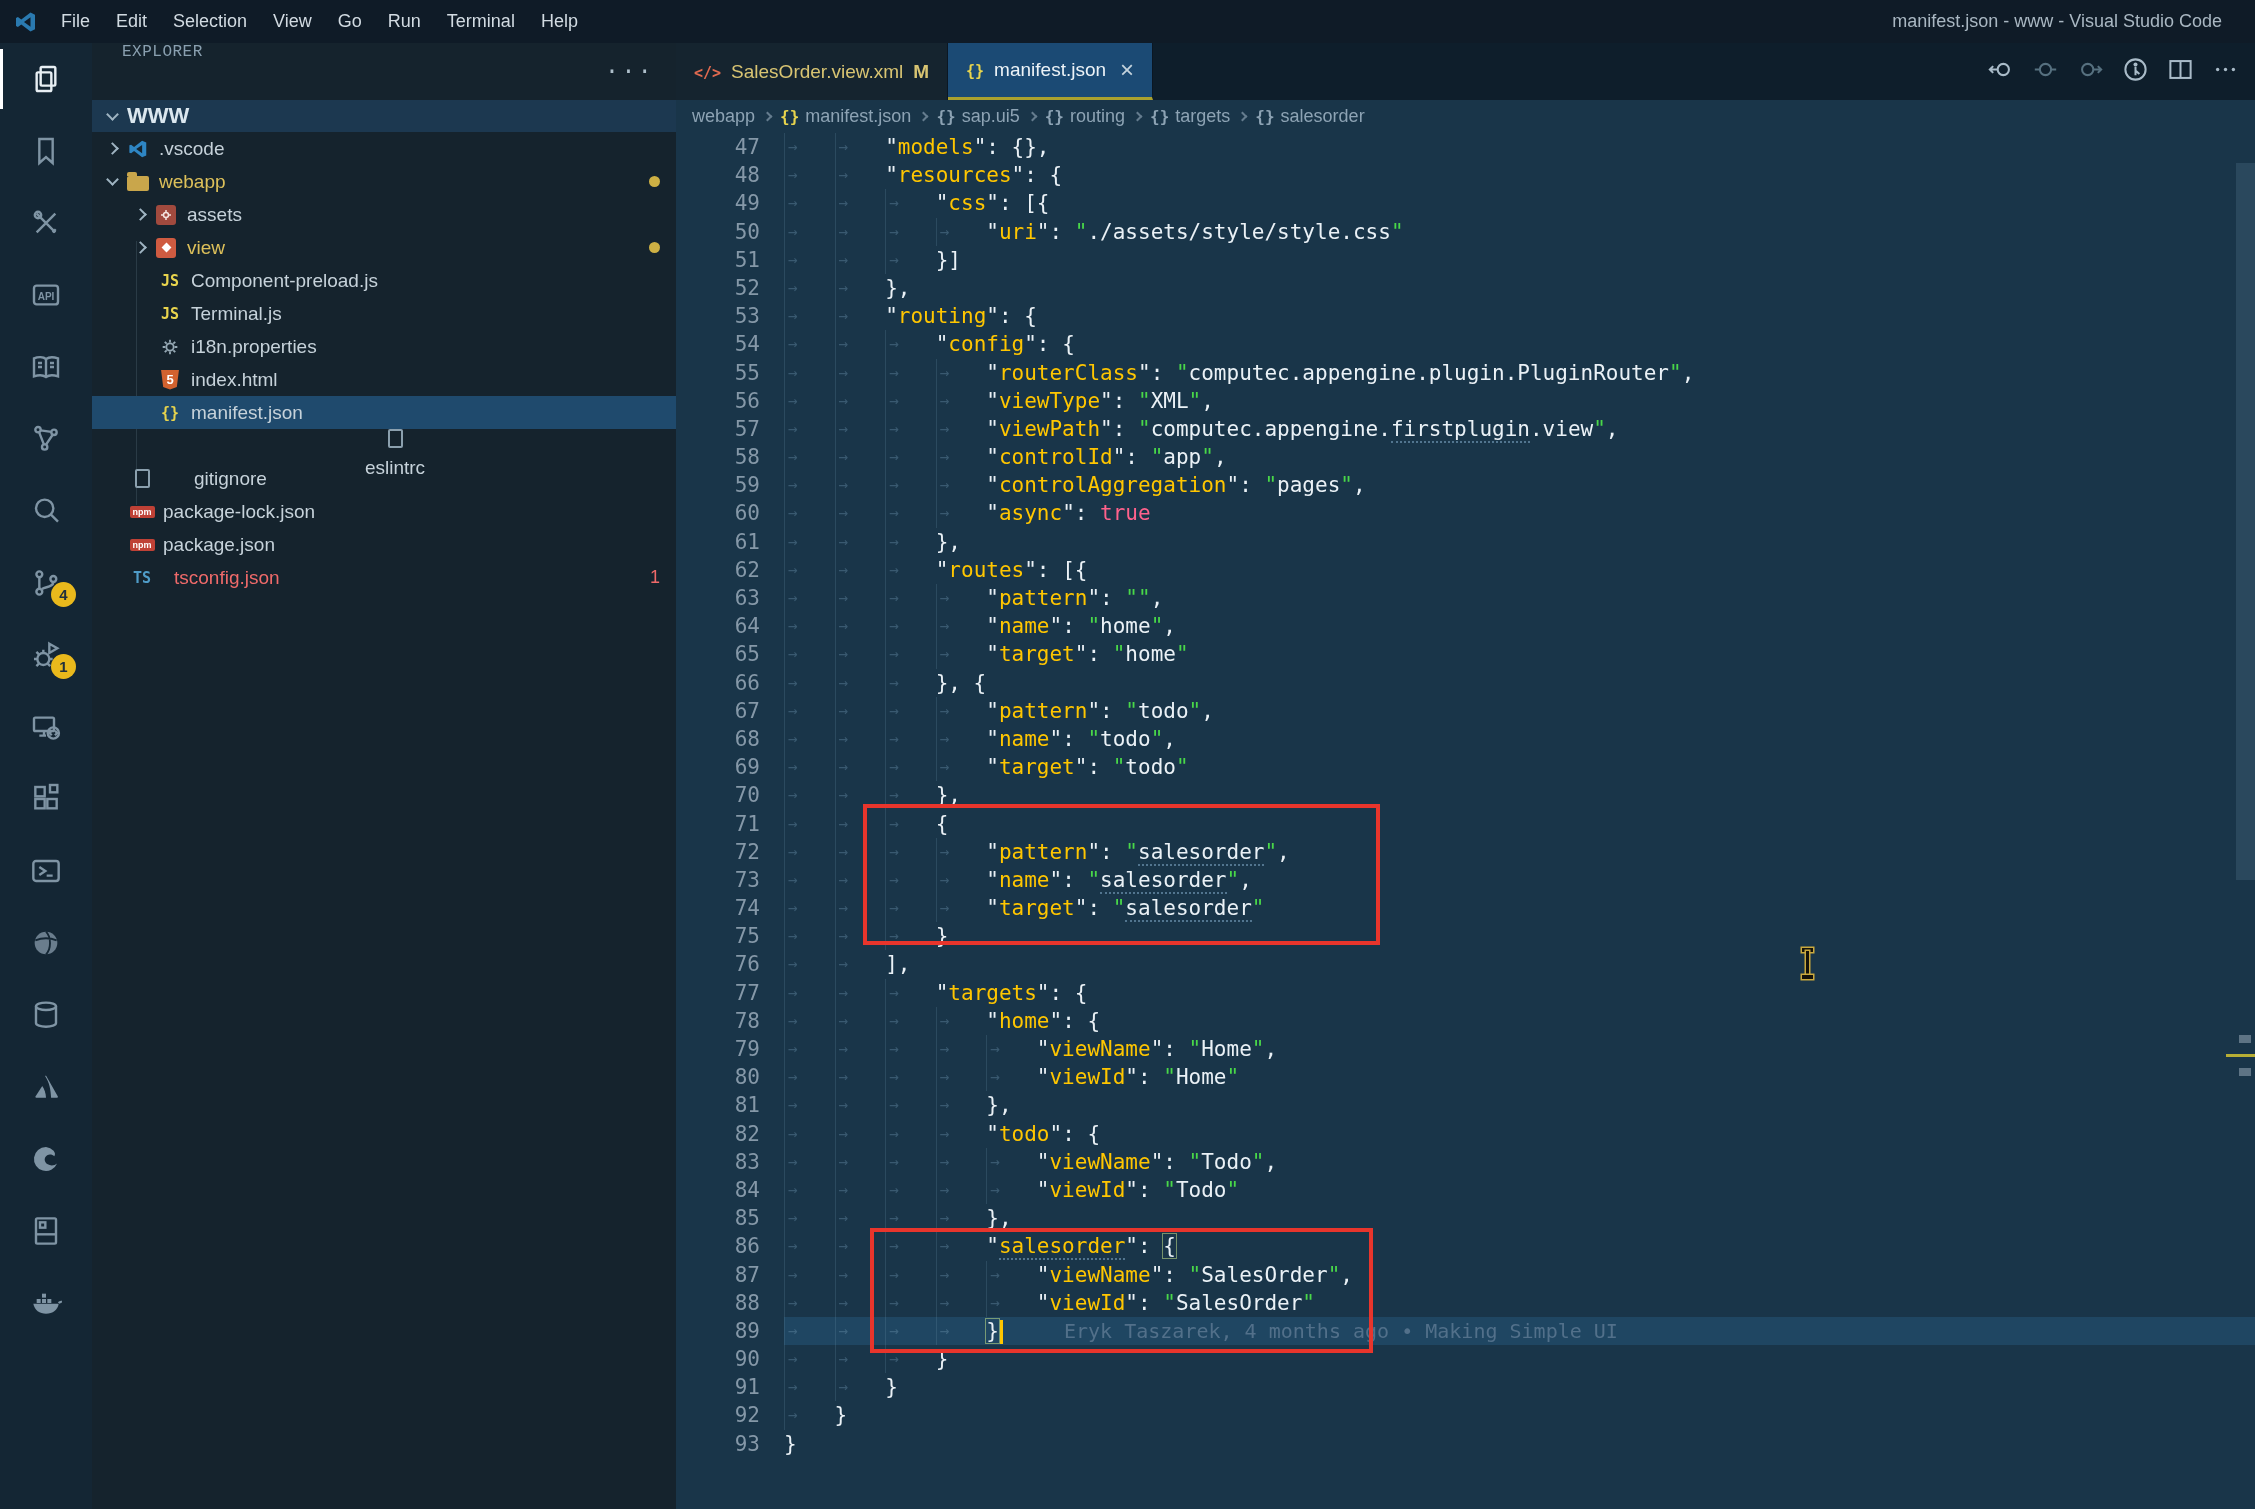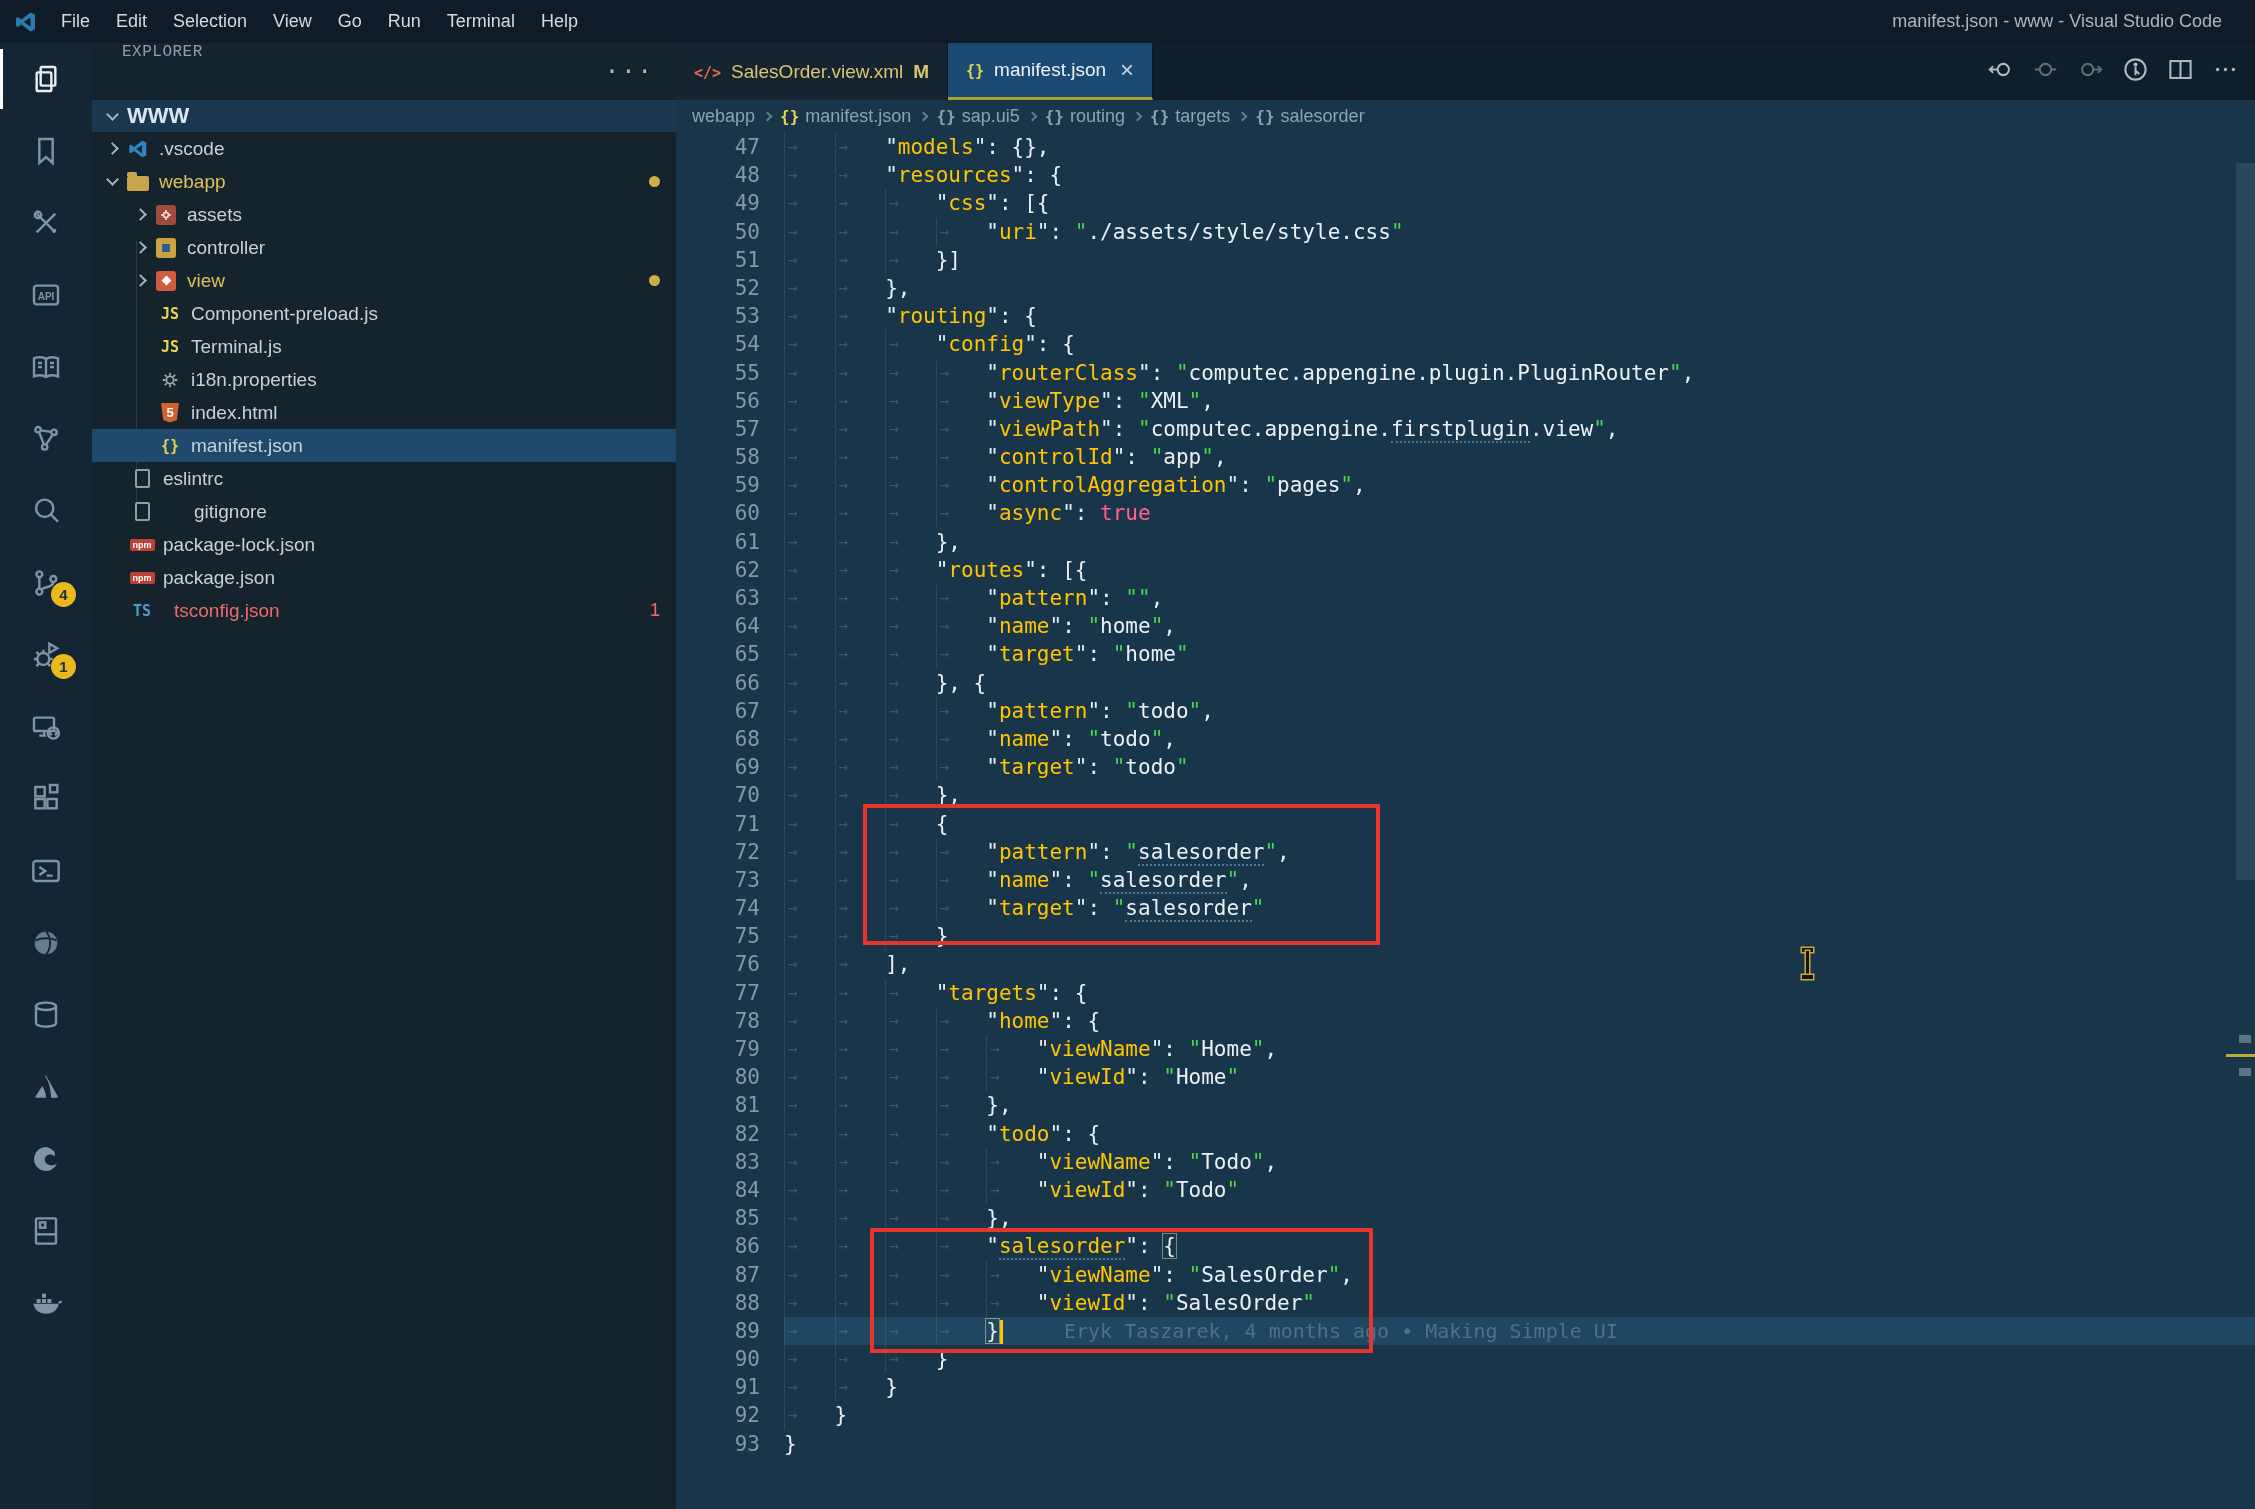--- a/index.html
+++ b/index.html
@@ -276,29 +276,20 @@
               <circle cx="12" cy="12" r="5"></circle>
               <path d="M12 2v4M12 18v4M2 12h4M18 12h4"></path>
             </svg>
           </span>
         </span>
         <span class="label">assets</span>
       </div>
       <div class="tree-row" style="padding-left: 44px;">
         <span class="chev right"></span>
         <span style="display: flex; align-items: center; justify-content: center; width: 24px; flex: 0 0 auto;">
-          <span class="ic-box" style="background:#caa23f">
-            <span style="width:8px;height:8px;background:#2d5d8e;border-radius:1px"></span>
-          </span>
-        </span>
-        <span class="label">controller</span>
-      </div>
-      <div class="tree-row" style="padding-left: 44px;">
-        <span class="chev right"></span>
-        <span style="display: flex; align-items: center; justify-content: center; width: 24px; flex: 0 0 auto;">
           <span class="ic-box" style="background:#cf5b41">
             <span style="width:7px;height:7px;background:#fff;transform:rotate(45deg)"></span>
           </span>
         </span>
         <span class="label modified">view</span>
         <span class="mod-dot"></span>
       </div>
       <div class="tree-row" style="padding-left: 66px;">
         <span style="display: flex; align-items: center; justify-content: center; width: 24px; flex: 0 0 auto;">
           <span class="ic-txt" style="color:#e8d44d">JS</span>
@@ -325,21 +316,21 @@
           <span class="ic-html">5</span>
         </span>
         <span class="label">index.html</span>
       </div>
       <div class="tree-row sel" style="padding-left: 66px;">
         <span style="display: flex; align-items: center; justify-content: center; width: 24px; flex: 0 0 auto;">
           <span class="ic-txt" style="color:#e8d44d">{}</span>
         </span>
         <span class="label">manifest.json</span>
       </div>
-      <div class="tree-row" style="padding-left: 38px;">
+      <div class="tree-row" style="padding-left: 38px; flex-direction: column;">
         <span style="display: flex; align-items: center; justify-content: center; width: 24px; flex: 0 0 auto;">
           <span class="ic-file"></span>
         </span>
         <span class="label">eslintrc</span>
       </div>
       <div class="tree-row" style="padding-left: 38px; gap: 40px;">
         <span style="display: flex; align-items: center; justify-content: center; width: 24px; flex: 0 0 auto;">
           <span class="ic-file"></span>
         </span>
         <span class="label">gitignore</span>

